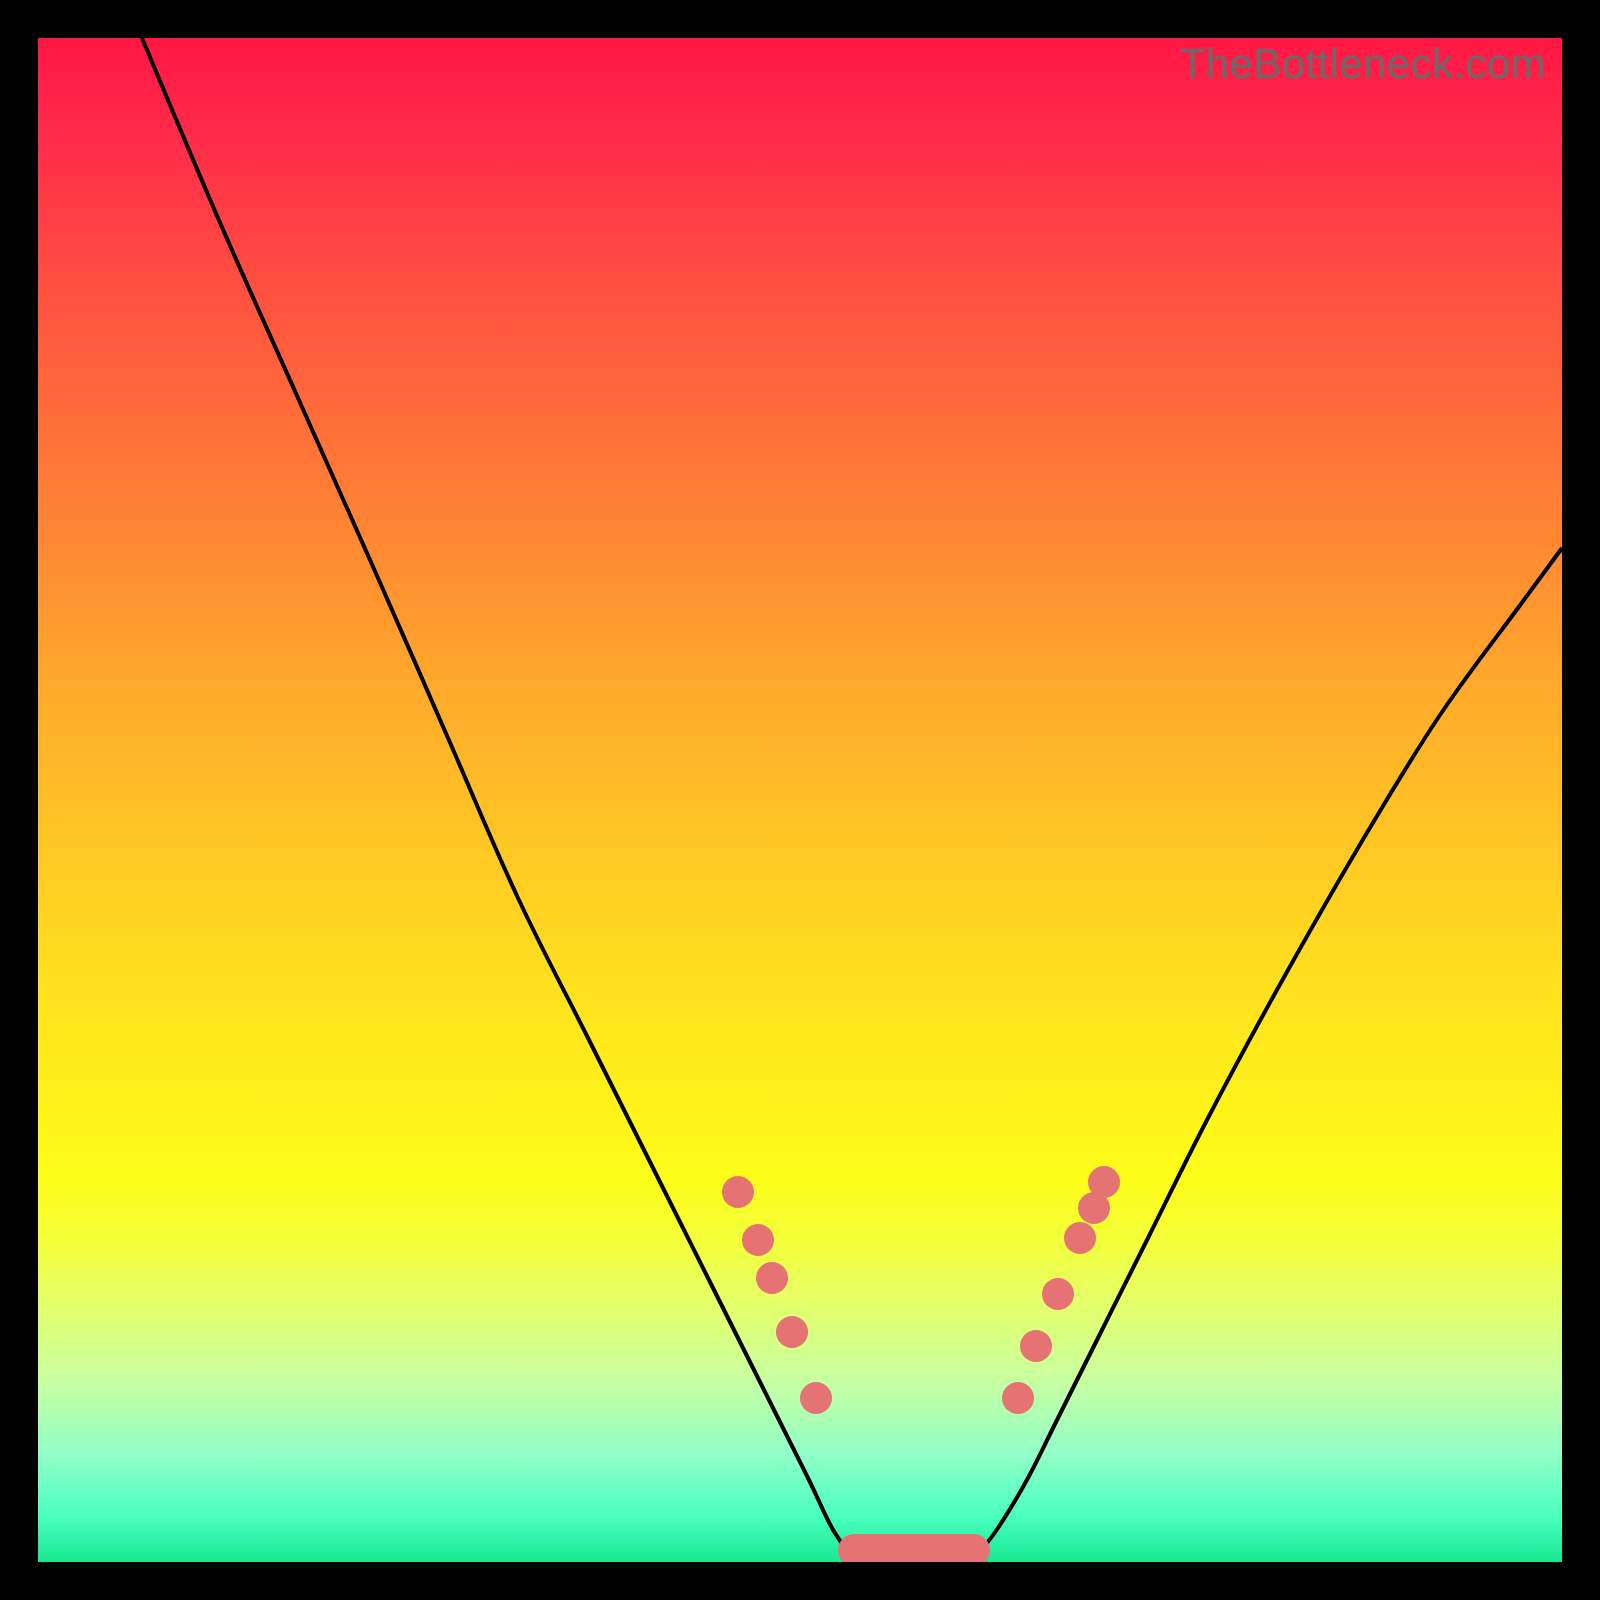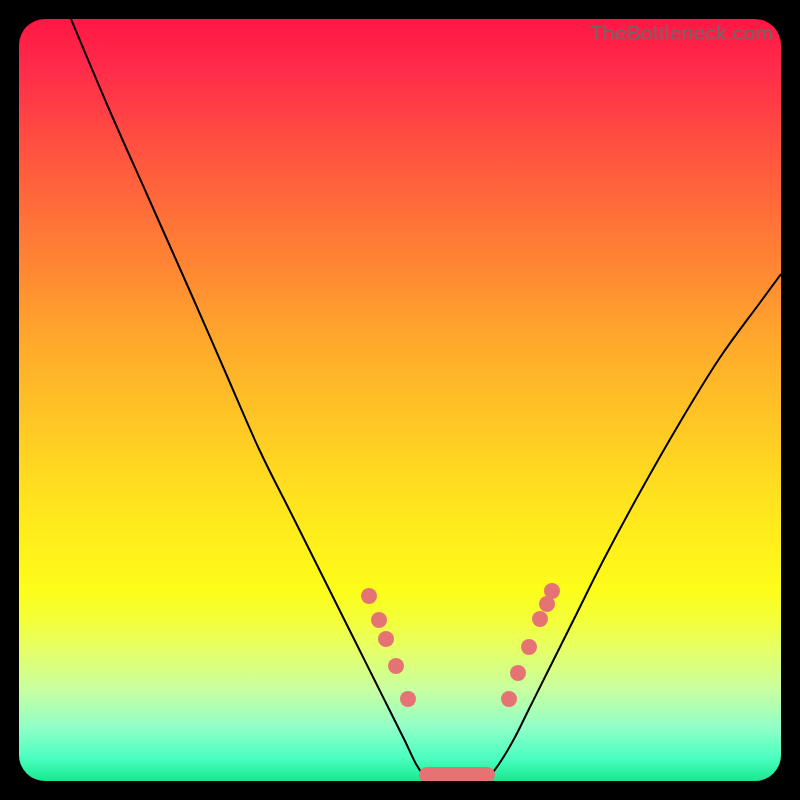--- a/index.html
+++ b/index.html
@@ -27,21 +27,20 @@
       #ffc425 52%,
       #ffe01f 62%,
       #fff21a 70%,
       #fdfd1a 75%,
       #f3ff3a 79%,
       #e4ff6a 83%,
       #c8ffa0 88%,
       #90ffc8 93%,
       #4affc0 97%,
       #18e890 100%);
-    border-radius: 26px;
   }
   .watermark {
     position: absolute;
     top: 2px;
     right: 8px;
     color: #6a6a6a;
     font-size: 21px;
     font-weight: 500;
     letter-spacing: 0.2px;
     user-select: none;

